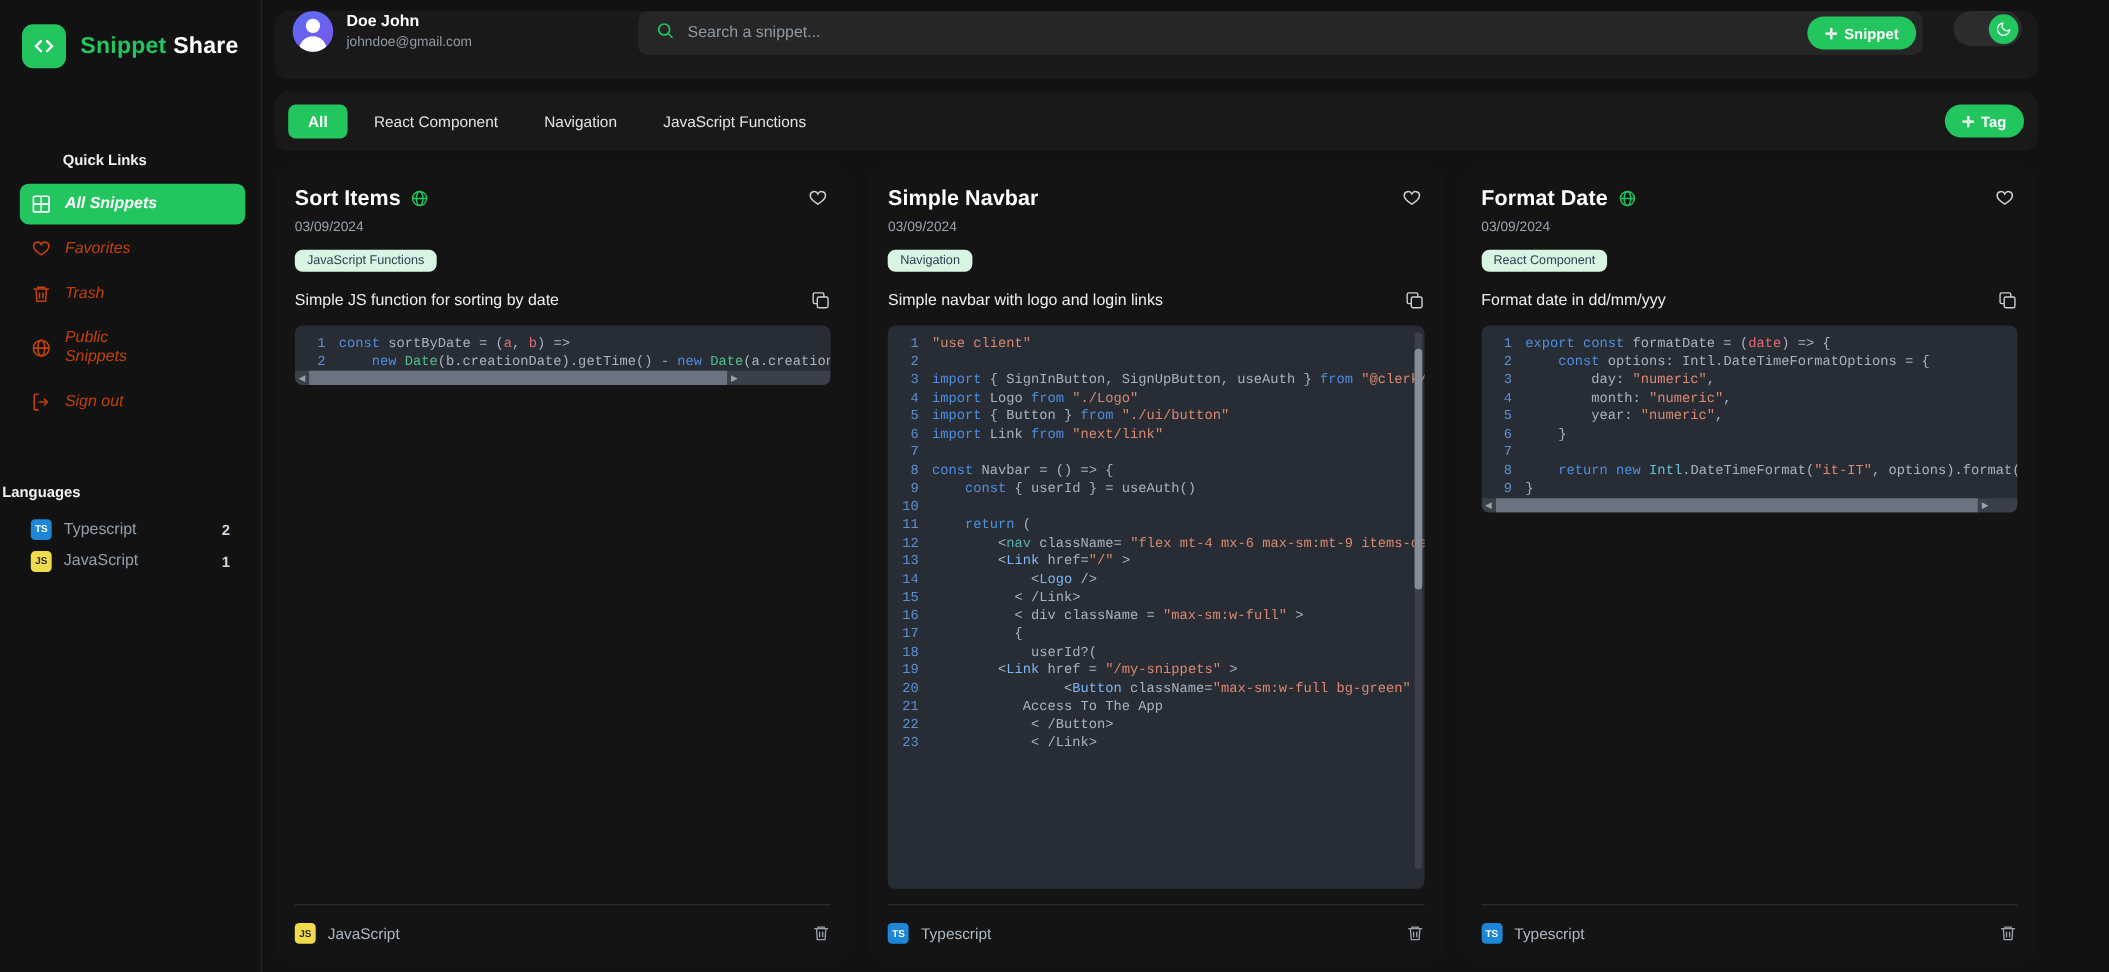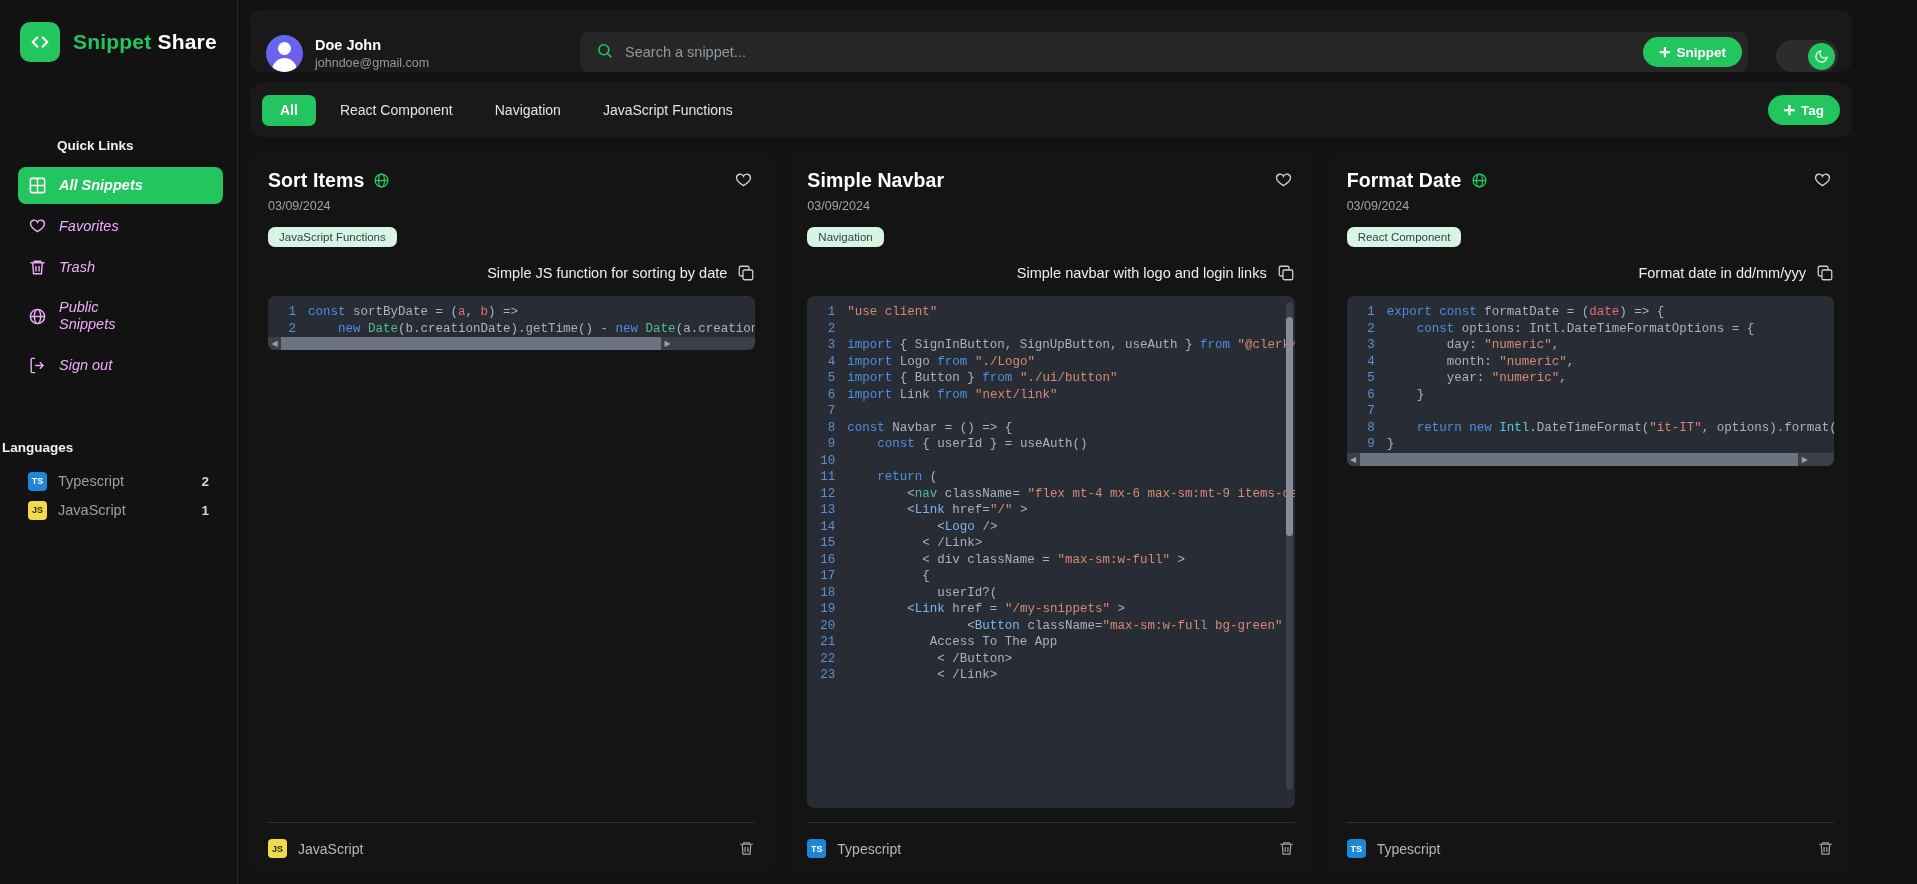--- a/index.html
+++ b/index.html
@@ -30,21 +30,21 @@
   .brand-text .g { color: #22c55e; }
 
   .side-head {
     color: #f1f1f1; font-size: 13.5px; font-weight: 700;
     padding: 0 0 0 20px; margin-top: 76px; margin-bottom: 14px; margin-left: 37px;
   }
   .nav-list { padding: 0 14px 0 18px; font-style: italic; }
   .nav-item {
     display: flex; align-items: center; gap: 12px;
     padding: 9px 10px; border-radius: 8px;
-    color: #f0abfc; font-size: 14.5px; margin-bottom: 4px;
+    color: #c2410c; font-size: 14.5px; margin-bottom: 4px;
     line-height: 1.2;
   }
   .nav-item.active { background: #22c55e; color: #ffffff; font-weight: 700; }
   .nav-item .ico { width: 19px; height: 19px; flex: 0 0 19px; display: block; }
   .nav-item .ico svg { width: 19px; height: 19px; display: block; }
 
   .lang-head {
     color: #f1f1f1; font-size: 13.5px; font-weight: 700;
     padding: 0 0 0 2px; margin-top: 56px; margin-bottom: 12px;
   }
@@ -60,21 +60,21 @@
   }
   .lang-badge.ts { background: #1e86d6; color: #ffffff; }
   .lang-badge.js { background: #f0db4f; color: #2b2b1a; }
   .lang-count { margin-left: auto; color: #cfd6dd; font-weight: 700; font-size: 13.5px; }
 
   
   .main { flex: 1; min-width: 0; padding: 10px 10px 0 12px; display: flex; flex-direction: column; }
 
   .topbar {
     height: 62px; background: #191919; border-radius: 12px;
-    display: flex; align-items: flex-end; padding: 0 14px 0 16px; gap: 14px;
+    display: flex; align-items: flex-start; padding: 0 14px 0 16px; gap: 14px;
     flex: 0 0 62px;
   }
   .user { display: flex; align-items: center; gap: 12px; width: 300px; flex: 0 0 300px; }
   .avatar {
     width: 37px; height: 37px; border-radius: 50%; flex: 0 0 37px;
     background: linear-gradient(150deg, #5b6ef5 0%, #7a55e8 100%);
     position: relative; overflow: hidden;
   }
   .avatar::before {
     content: ""; position: absolute; width: 13px; height: 13px; border-radius: 50%;
@@ -142,21 +142,21 @@
   .card-date { color: #9aa5b1; font-size: 12.5px; margin-top: 7px; }
   .heart { cursor: pointer; padding: 2px; }
   .heart svg { display: block; }
 
   .tagchip {
     display: inline-block; align-self: flex-start; margin-top: 14px;
     background: #d8f5e3; color: #2e4152; font-size: 11.5px;
     padding: 4px 11px; border-radius: 7px; white-space: nowrap;
   }
   .desc-row { display: flex; align-items: center; gap: 10px; margin-top: 17px; }
-  .desc { color: #eeeeee; font-size: 14.5px; flex: 1; min-width: 0; font-weight: 400; text-align: right; }
+  .desc { color: #eeeeee; font-size: 14.5px; flex: 1; min-width: 0; font-weight: 400; }
   .copy { cursor: pointer; flex: 0 0 auto; }
   .copy svg { display: block; }
 
   .codebox {
     margin-top: 14px; background: #282c34; border-radius: 7px;
     overflow: hidden; position: relative; display: flex; flex-direction: column;
     min-height: 0;
   }
   .codebox.grow { flex: 1; }
   .codelines {

